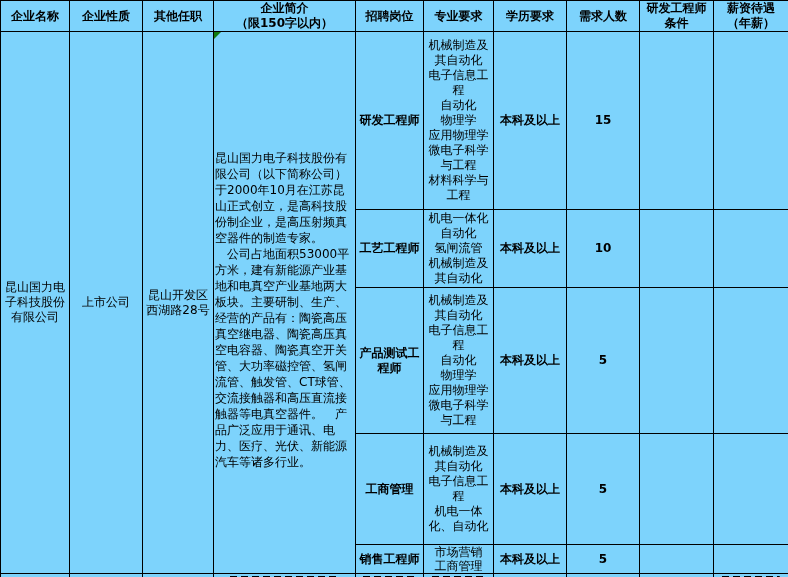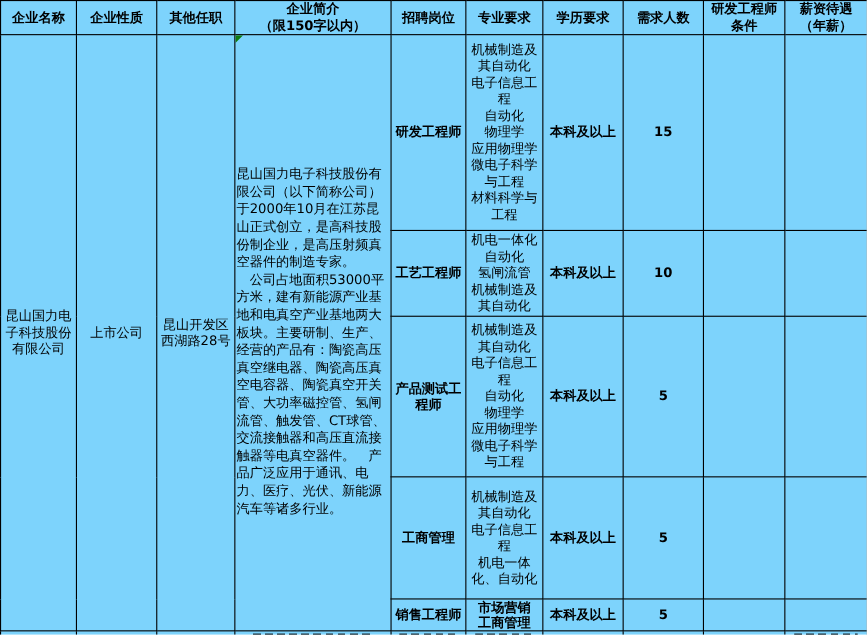--- a/index.html
+++ b/index.html
@@ -34,21 +34,21 @@
     line-height: 14px;
     border-top-width: 2px;
     border-bottom-width: 2px;
     height: 29px;
   }
   tr.job-row-1 td { height: 178px; }
   tr.job-row-2 td { height: 78px; }
   tr.job-row-3 td { height: 146px; }
   tr.job-row-4 td { height: 111px; }
   tr.job-row-5 td { height: 29px; }
-  tr.job-row-5 td.majors { line-height: 14px; font-weight: bold; }
+  tr.job-row-5 td.majors { line-height: 14px; }
 
   td.intro-cell {
     position: relative;
     text-align: center;
     padding: 0 3px;
   }
   .intro-text { line-height: 16px; text-align: left; }
   .error-triangle {
     position: absolute;
     top: 0; left: 0;

